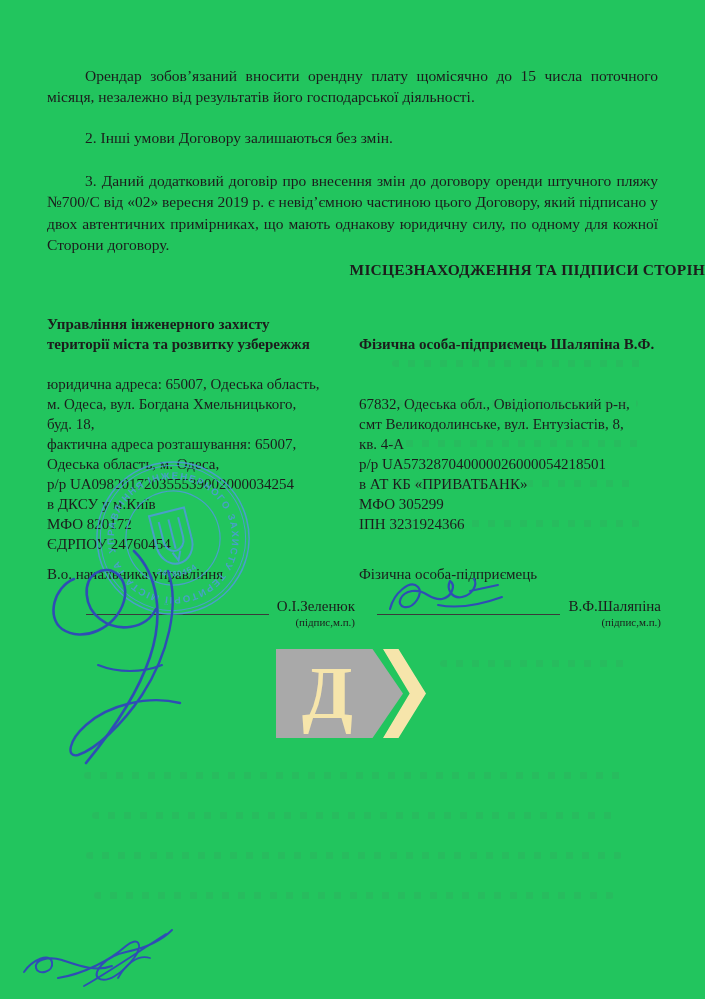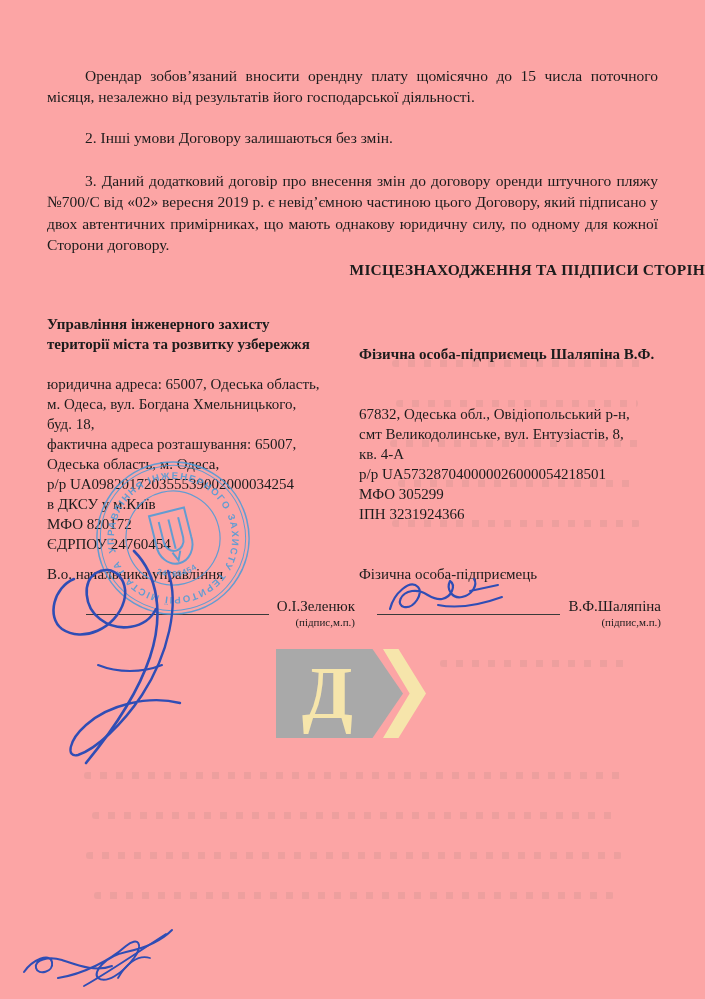--- a/index.html
+++ b/index.html
@@ -5,21 +5,21 @@
   :root{
     --text:#1c1c1c;
     --stamp-blue:#4f9bd8;
     --ink-blue:#2f4db5;
     --wm-gray:#a9a9a9;
     --wm-cream:#f6e5ab;
   }
   html,body{margin:0;padding:0;background:#ffffff;}
   body{width:705px;height:999px;overflow:hidden;}
   .page{
-    position:relative;width:705px;height:999px;background:#fca5a5;
+    position:relative;width:705px;height:999px;background:#22c55e;
     font-family:"Liberation Serif","DejaVu Serif",serif;
     color:var(--text);
   }
   .para{
     position:absolute;left:47px;right:47px;
     font-size:15.5px;line-height:21.5px;
     text-align:justify;text-indent:38px;
   }
   .p1{top:49px;}
   .p2{top:111px;text-align:left;}
@@ -130,20 +130,21 @@
     </div>
     <div class="col-right">
       <div class="party-name">
           <div>Фізична особа-підприємець Шаляпіна В.Ф.</div>
         </div>
       <div class="party-details">
           <div>67832, Одеська обл., Овідіопольський р-н,</div>
           <div>смт Великодолинське, вул. Ентузіастів, 8,</div>
           <div>кв. 4-А</div>
           <div>р/р UA573287040000026000054218501</div>
+          <div>в АТ КБ «ПРИВАТБАНК»</div>
           <div>МФО 305299</div>
           <div>ІПН 3231924366</div>
         </div>
     </div>
   </div>
 
   <div class="roles-row">
     <div class="role-left">В.о. начальника управління</div>
     <div class="role-right">Фізична особа-підприємець</div>
   </div>

